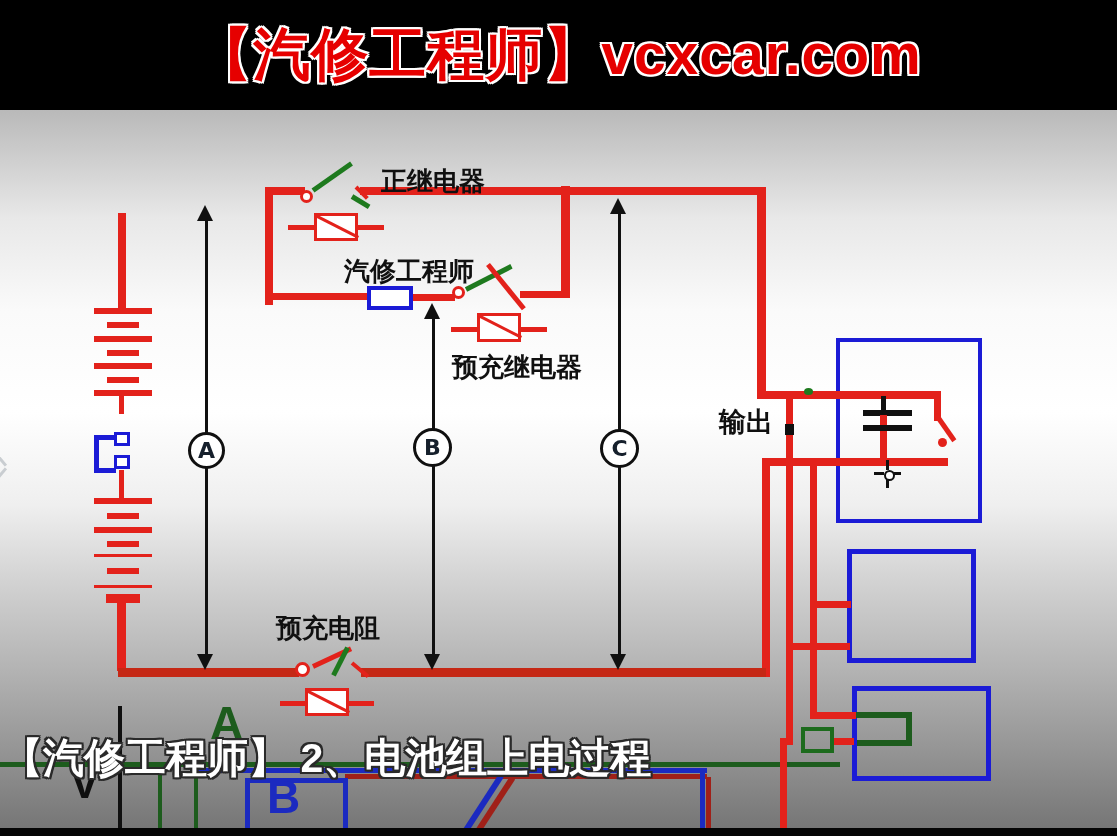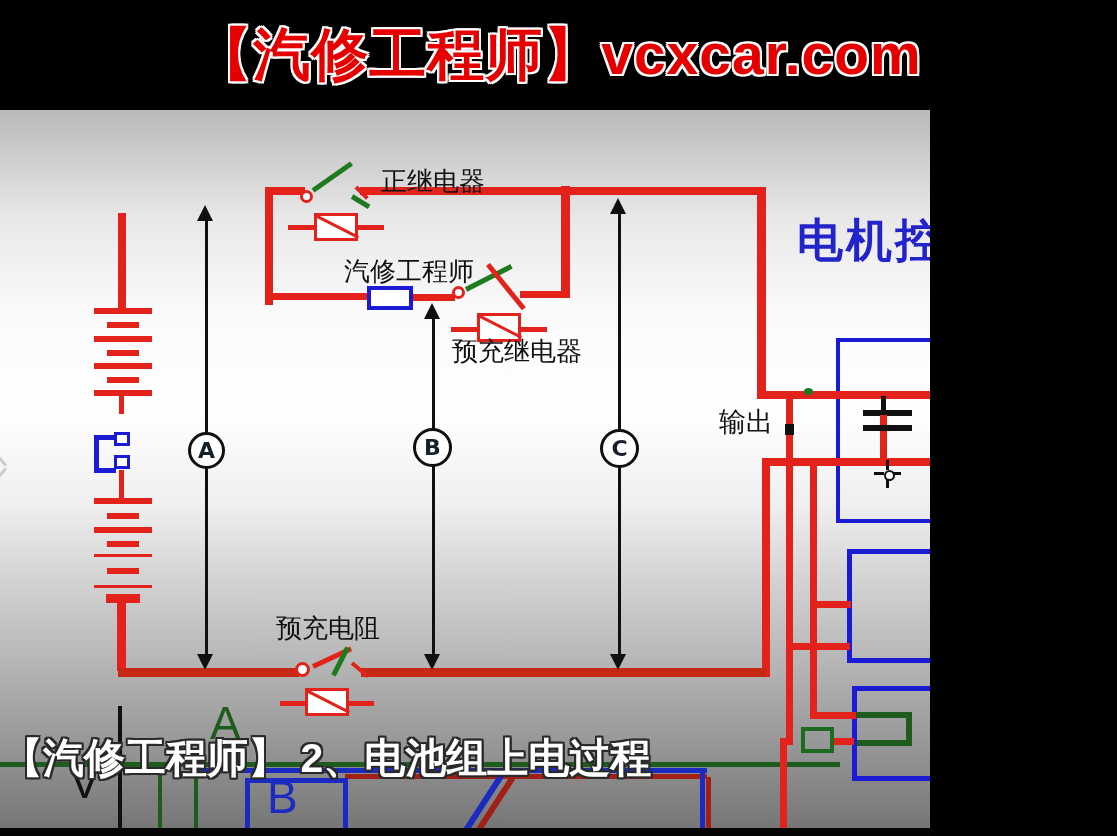--- a/index.html
+++ b/index.html
@@ -1,16 +1,16 @@
 <!DOCTYPE html>
 <html><head>
 <meta charset="utf-8">
 <style>
   html,body{margin:0;padding:0;background:#000;}
-  #frame{position:relative;width:930px;height:836px;overflow:hidden;background:#ef4444;
+  #frame{position:relative;width:1117px;height:836px;overflow:hidden;background:#ef4444;
          font-family:"Liberation Sans","DejaVu Sans",sans-serif;}
   #banner{position:absolute;left:0;top:0;width:1117px;height:110px;background:#000;
           display:flex;align-items:center;justify-content:center;}
   #banner .btxt{font-size:57px;font-weight:bold;color:#e60000;letter-spacing:1px;white-space:nowrap;
      text-shadow:-2px 0 0 #fff,2px 0 0 #fff,0 -2px 0 #fff,0 2px 0 #fff,
                  -2px -2px 0 #fff,2px 2px 0 #fff,-2px 2px 0 #fff,2px -2px 0 #fff;}
   #stage{position:absolute;left:0;top:110px;width:1117px;height:718px;
      background:linear-gradient(180deg,#b9b9b9 0%,#e8e8e8 15%,#fafafa 28%,#ffffff 42%,
                 #efefef 55%,#d4d4d4 65%,#b3b3b3 78%,#989898 88%,#767676 100%);}
   #stage div{position:absolute;}
@@ -24,21 +24,21 @@
   .bluebox{border:4px solid #1b1bd6;box-sizing:border-box;}
   .bluebox5{border:5px solid #1b1bd6;box-sizing:border-box;}
   .grnbox{border:4px solid #1d6b1d;box-sizing:border-box;}
   .probe{border:3px solid #101010;border-radius:50%;background:#fff;box-sizing:border-box;
      display:flex;align-items:center;justify-content:center;
      font:bold 22px "DejaVu Sans",sans-serif;color:#16202c;}
   .tu{width:0;height:0;border-left:8px solid transparent;border-right:8px solid transparent;
       border-bottom:16px solid #101010;background:none!important;}
   .td{width:0;height:0;border-left:8px solid transparent;border-right:8px solid transparent;
       border-top:16px solid #101010;background:none!important;}
-  .lbl{font-weight:normal;color:#101010;white-space:nowrap;}
+  .lbl{font-weight:bold;color:#101010;white-space:nowrap;}
   .ctl{font-weight:bold;color:#2323cc;white-space:nowrap;letter-spacing:3px;}
   #caption{position:absolute;left:2px;top:731px;width:1110px;font-size:41px;font-weight:bold;
      color:#fff;white-space:nowrap;
      text-shadow:-2px 0 0 #2a2a2a,2px 0 0 #2a2a2a,0 -2px 0 #2a2a2a,0 2px 0 #2a2a2a,
                  2px 2px 0 #2a2a2a,-2px -2px 0 #2a2a2a,2px -2px 0 #2a2a2a,-2px 2px 0 #2a2a2a;}
   .faint{background:#c9cdd1;}
 </style>
 </head>
 <body>
 
@@ -183,24 +183,23 @@
 
     <div class="tu" style="left:610px;top:88px;"></div>
     <div class="blk" style="left:618px;top:104px;width:3px;height:440px;"></div>
     <div class="td" style="left:610px;top:544px;"></div>
     <div class="probe" style="left:600px;top:319px;width:39px;height:39px;">
         <span>C</span>
       </div>
 
     <div class="lbl" style="left:381px;top:54px;font-size:26px;">正继电器</div>
     <div class="lbl" style="left:344px;top:144px;font-size:26px;">汽修工程师</div>
-    <div class="lbl" style="left:452px;top:224px;font-size:26px;">预充继电器</div>
+    <div class="lbl" style="left:452px;top:240px;font-size:26px;">预充继电器</div>
     <div class="lbl" style="left:276px;top:501px;font-size:26px;">预充电阻</div>
     <div class="lbl" style="left:719px;top:294px;font-size:27px;">输出</div>
-    <div class="ctl" style="left:797px;top:100px;font-size:46px;">电机控</div>
 
     <div class="blk" style="left:886px;top:350px;width:3px;height:10px;"></div>
     <div class="blk" style="left:886px;top:368px;width:3px;height:10px;"></div>
     <div class="blk" style="left:874px;top:362px;width:10px;height:3px;"></div>
     <div class="blk" style="left:891px;top:362px;width:10px;height:3px;"></div>
     <div style="left:884px;top:360px;width:7px;height:7px;border:2px solid #101010;border-radius:50%;background:#fff;"></div>
   </div>
 
   <div id="caption">【汽修工程师】 2、电池组上电过程</div>
   <div id="botbar"></div>

